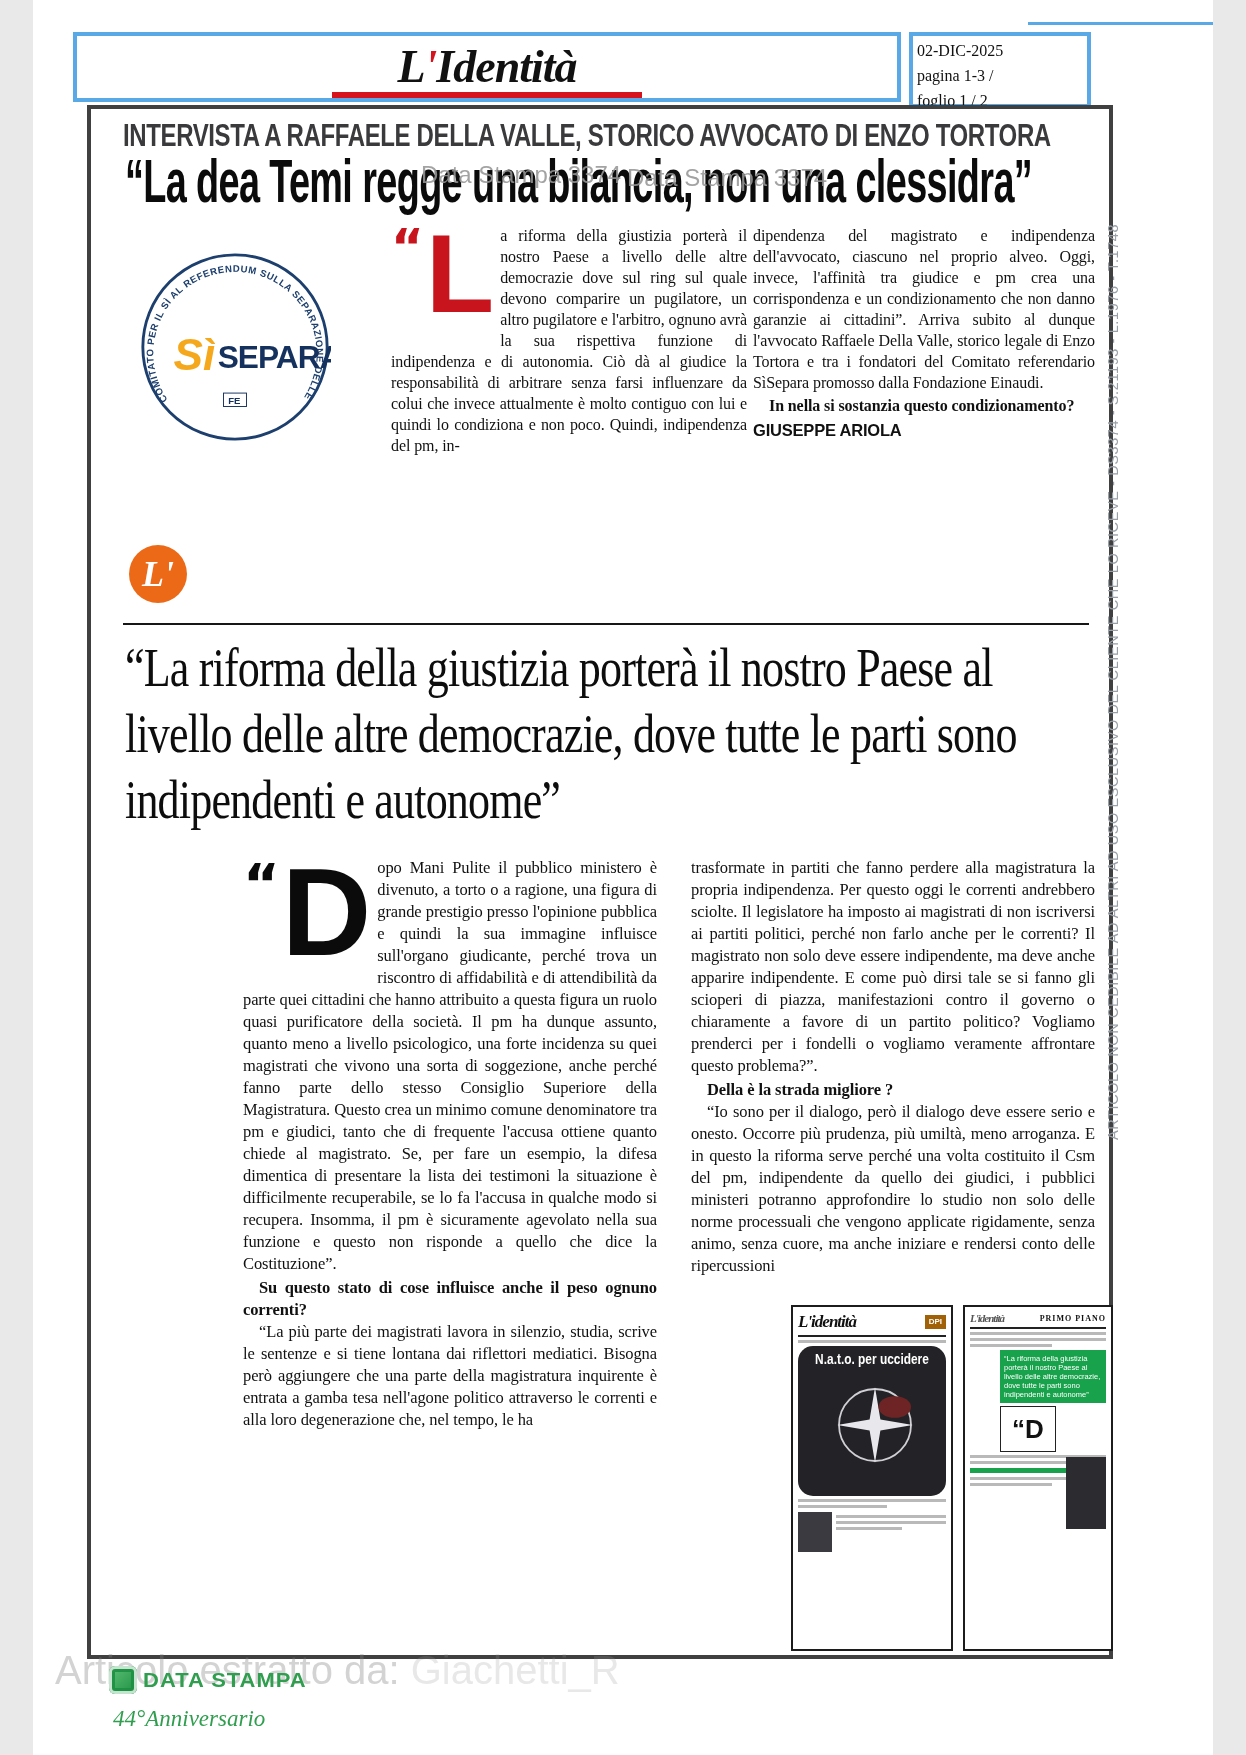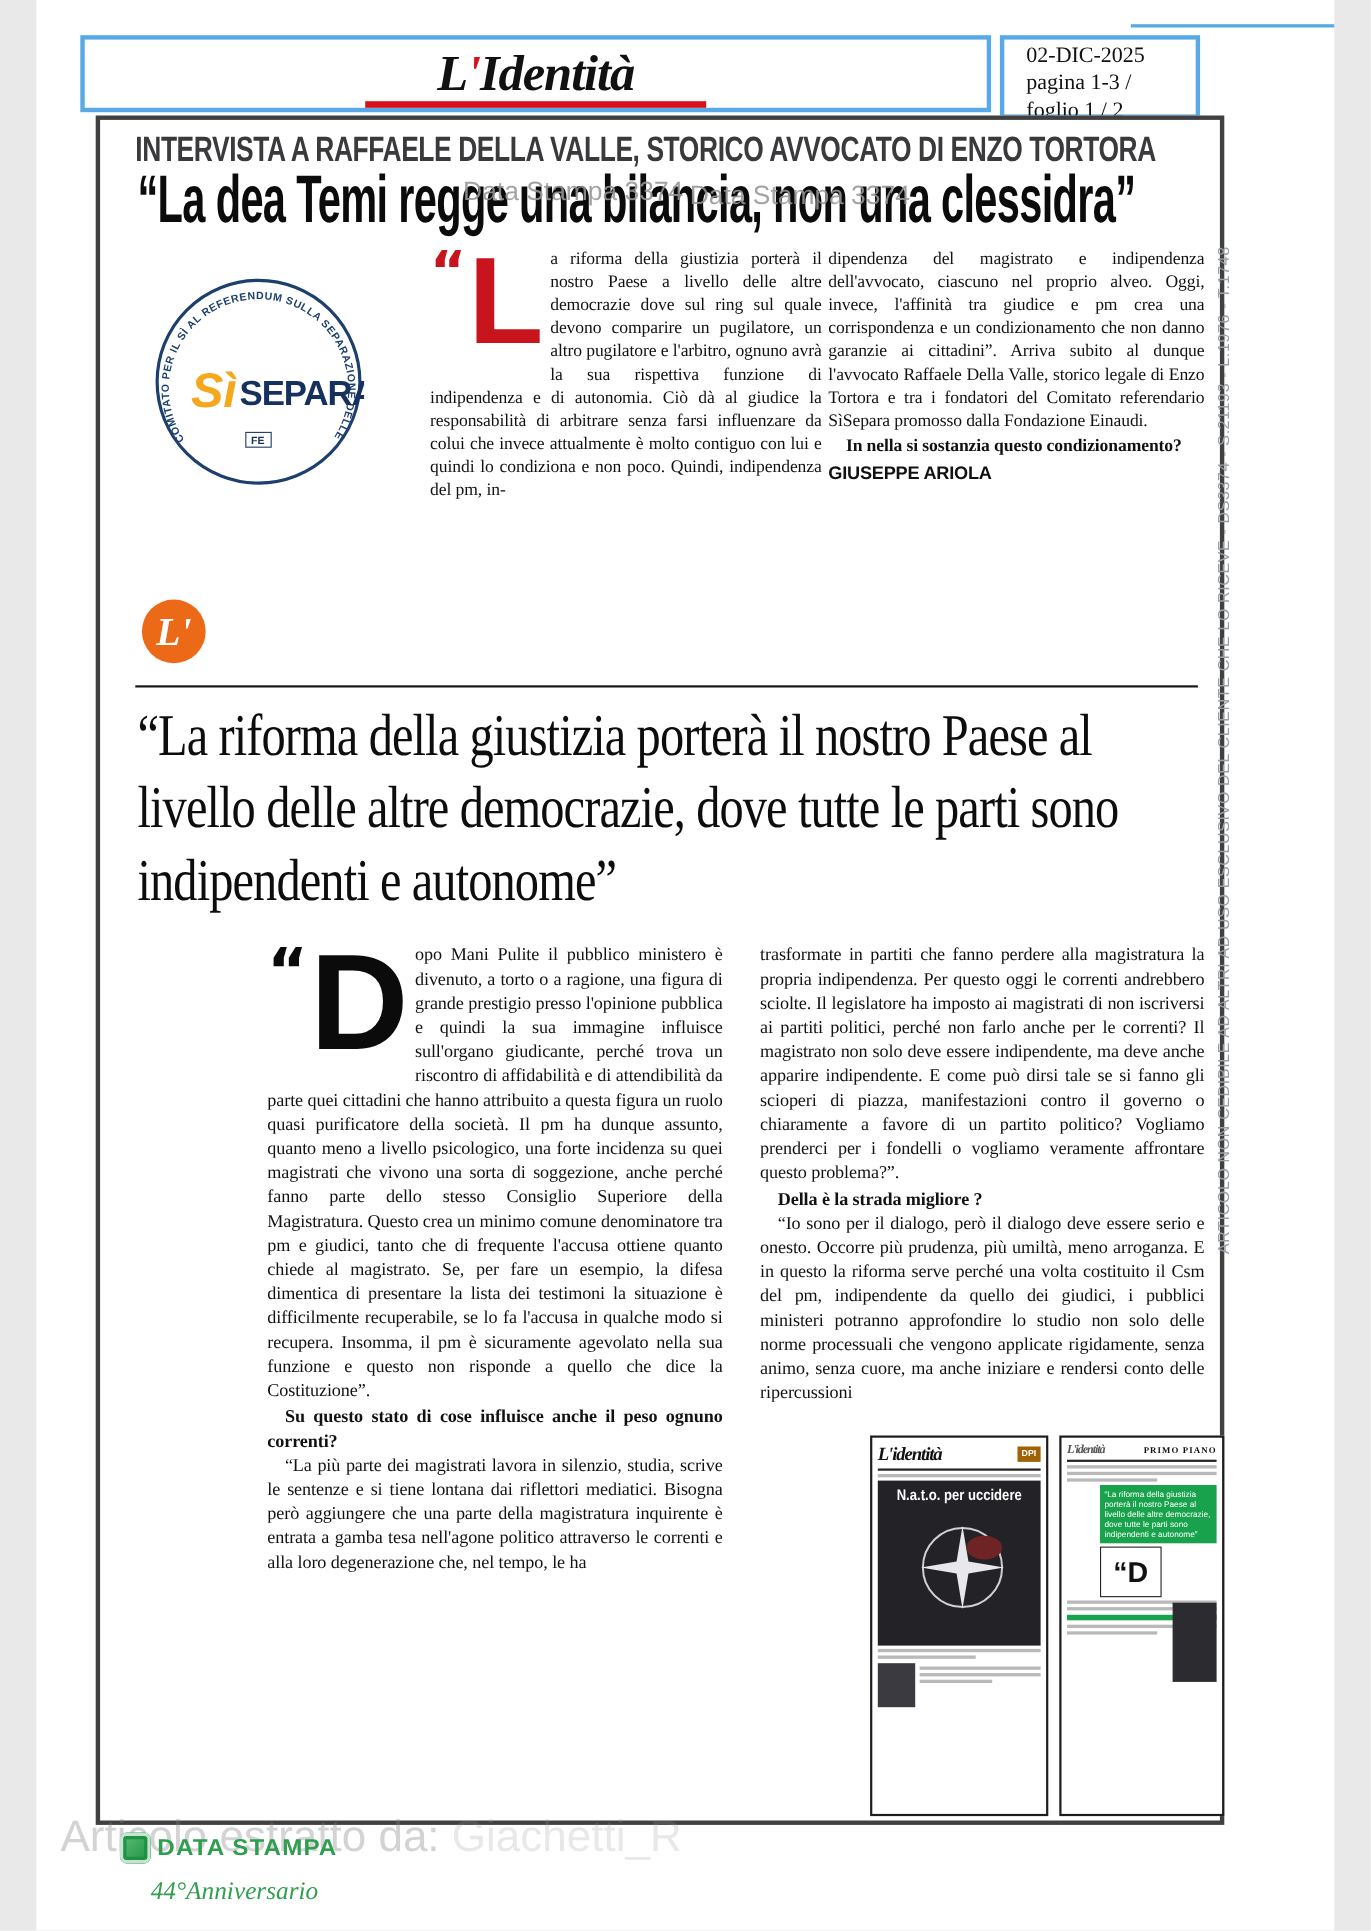--- a/index.html
+++ b/index.html
@@ -2,21 +2,21 @@
 <html><head>
 <meta charset="utf-8">
 <style>
   html,body{margin:0;padding:0;background:#e9e9e9;}
   .page{position:relative;width:1180px;height:1755px;background:#ffffff;margin:0 auto;
         font-family:"Liberation Serif",serif;color:#111;overflow:hidden;}
   
   .masthead-box{position:absolute;left:40px;top:32px;width:820px;height:62px;
         border:4px solid #58a9e6;background:#fff;display:flex;align-items:center;justify-content:center;}
   .date-box{position:absolute;left:876px;top:32px;width:182px;height:76px;border:4px solid #58a9e6;
-        background:#fff;font-size:20px;line-height:25px;padding:2px 0 0 20px;box-sizing:border-box;}
+        background:#fff;font-size:16px;line-height:25px;padding:2px 0 0 4px;box-sizing:border-box;}
   .top-right-line{position:absolute;left:995px;top:22px;width:251px;height:3px;background:#58a9e6;}
   .main-frame{position:absolute;left:54px;top:94px;width:1018px;height:1546px;border:4px solid #404040;background:#fff;margin-top:11px;}
   
   .masthead{font-family:"Liberation Serif",serif;font-style:italic;font-weight:bold;font-size:46px;
         letter-spacing:-1px;position:relative;line-height:1;}
   .masthead .apos{color:#d6121c;}
   .masthead-underline{position:absolute;left:50%;transform:translateX(-50%);bottom:-8px;width:310px;height:6px;background:#d6121c;}
   
   .kicker{position:absolute;left:32px;top:8px;font-family:"Liberation Sans",sans-serif;font-weight:bold;
         font-size:32px;color:#3a3a3d;white-space:nowrap;transform:scaleX(0.75);transform-origin:left top;letter-spacing:-0.5px;}
@@ -65,21 +65,21 @@
   .thumb{position:absolute;top:0;background:#fff;border:2px solid #1c1c1c;box-sizing:border-box;overflow:hidden;}
   .thumb1{left:0;width:162px;height:346px;padding:5px;}
   .thumb2{left:172px;width:150px;height:346px;padding:5px;}
   .t-head{display:flex;align-items:center;justify-content:space-between;}
   .t-masthead{font-family:"Liberation Serif",serif;font-style:italic;font-weight:bold;font-size:17px;letter-spacing:-1px;}
   .t-badge{background:#a16207;color:#fff;font-family:"Liberation Sans",sans-serif;font-weight:bold;font-size:8px;
         padding:3px 4px;line-height:1.1;text-align:center;}
   .t-rule{height:2px;background:#222;margin:3px 0;}
   .gbar{background:#b9b9b9;height:3px;margin:3px 0;}
   .gbar.short{width:60%;}
-  .t-photo{background:#232327;position:relative;}
+  .t-photo{background:#232327;position:relative;border-radius:15px;}
   .t1-photo{height:150px;margin-top:3px;}
   .t1-headline{color:#fff;font-family:"Liberation Sans",sans-serif;font-weight:bold;font-size:14px;
         text-align:center;padding-top:5px;transform:scaleX(0.85);}
   .t1-bottom{display:flex;gap:4px;margin-top:4px;}
   .t1-face{width:34px;height:40px;background:#3a3a40;flex:none;}
   .t2-top{display:flex;justify-content:space-between;align-items:center;}
   .t2-section{font-family:Liberation Serif, serif;font-weight:bold;font-size:8px;letter-spacing:1px;}
   .t2-green{background:#18a24c;color:#fff;font-size:7.5px;line-height:9px;padding:4px;margin:3px 0 3px 30px;
         font-family:"Liberation Sans",sans-serif;}
   .t2-dbox{border:1px solid #222;width:54px;height:44px;margin-left:30px;display:flex;align-items:center;justify-content:center;
@@ -92,21 +92,21 @@
         font-size:14.5px;letter-spacing:0.6px;color:#9aa0a8;white-space:nowrap;}
   
   .footer-wm{position:absolute;left:22px;top:1648px;font-family:"Liberation Sans",sans-serif;font-size:40px;
         color:rgba(130,130,130,0.35);white-space:nowrap;z-index:1;}
   .footer-wm .src{color:rgba(150,150,150,0.22);}
   .ds-logo{position:absolute;left:76px;top:1666px;display:flex;align-items:center;gap:6px;z-index:2;}
   .ds-icon{width:28px;height:28px;border-radius:6px;background:linear-gradient(135deg,#5fc277,#1d8f43);
         box-shadow:inset 0 0 0 3px rgba(255,255,255,0.75), inset 0 0 0 6px rgba(29,143,67,0.9);}
   .ds-text{font-family:"Liberation Sans",sans-serif;font-weight:bold;font-size:22px;color:#2f9e4e;
         letter-spacing:1px;transform:scaleY(0.95);}
-  .ds-anniv{position:absolute;left:104px;top:1706px;font-family:"Liberation Serif",serif;font-style:italic;
+  .ds-anniv{position:absolute;left:80px;top:1706px;font-family:"Liberation Serif",serif;font-style:italic;
         font-size:23px;color:#2f9e4e;z-index:2;}
 </style>
 </head>
 <body>
 
 <div class="page">
 
   <div class="top-right-line"></div>
 
   <div class="masthead-box">

